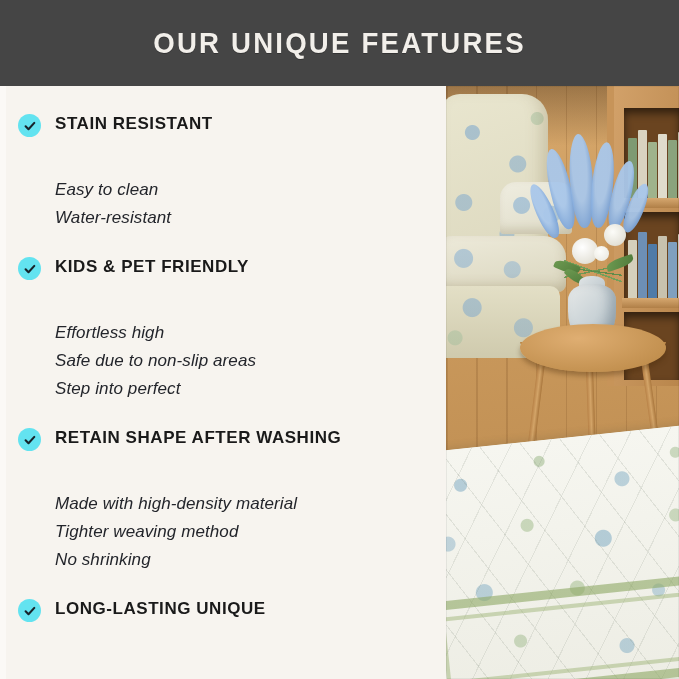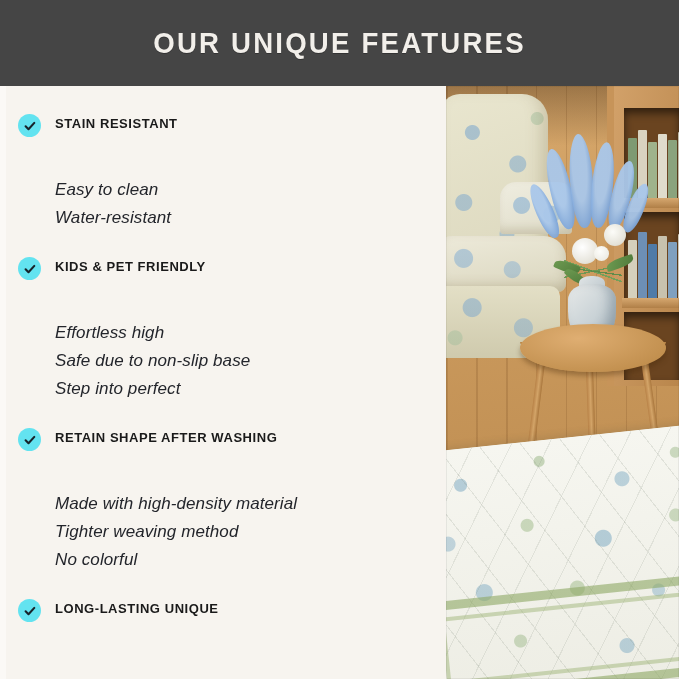--- a/index.html
+++ b/index.html
@@ -66,21 +66,21 @@
     left:18px; top:2px;
     width:23px; height:23px;
     border-radius:50%;
     background:#63E3F0;
     display:flex; align-items:center; justify-content:center;
   }
   .check-icon svg { display:block; }
 
   .feature-title {
     font-family:"Liberation Sans", sans-serif;
-    font-size:13px;
+    font-size:17px;
     font-weight:bold;
     letter-spacing:0.55px;
     color:#1A1A1A;
     line-height:23px;
     margin-bottom:5px;
     white-space:nowrap;
   }
   .feature-lines { list-style:none;margin-top:41px; }
   .feature-line {
     font-family:"Liberation Sans", sans-serif;
@@ -352,36 +352,36 @@
 
       <div class="feature-item">
         <span class="check-icon">
           <svg width="14" height="14" viewBox="0 0 14 14">
               <path d="M2.6 7.3 L5.5 10.2 L11.3 3.9" fill="none" stroke="#17242B" stroke-width="2.1" stroke-linecap="round" stroke-linejoin="round"></path>
             </svg>
         </span>
         <div class="feature-title">KIDS &amp; PET FRIENDLY</div>
         <ul class="feature-lines">
           <li class="feature-line">Effortless high</li>
-          <li class="feature-line">Safe due to non-slip base</li>
+          <li class="feature-line">Safe due to non-slip areas</li>
           <li class="feature-line">Step into perfect</li>
         </ul>
       </div>
 
       <div class="feature-item">
         <span class="check-icon">
           <svg width="14" height="14" viewBox="0 0 14 14">
               <path d="M2.6 7.3 L5.5 10.2 L11.3 3.9" fill="none" stroke="#17242B" stroke-width="2.1" stroke-linecap="round" stroke-linejoin="round"></path>
             </svg>
         </span>
         <div class="feature-title">RETAIN SHAPE AFTER WASHING</div>
         <ul class="feature-lines">
           <li class="feature-line">Made with high-density material</li>
           <li class="feature-line">Tighter weaving method</li>
-          <li class="feature-line">No colorful</li>
+          <li class="feature-line">No shrinking</li>
         </ul>
       </div>
 
       <div class="feature-item">
         <span class="check-icon">
           <svg width="14" height="14" viewBox="0 0 14 14">
               <path d="M2.6 7.3 L5.5 10.2 L11.3 3.9" fill="none" stroke="#17242B" stroke-width="2.1" stroke-linecap="round" stroke-linejoin="round"></path>
             </svg>
         </span>
         <div class="feature-title">LONG-LASTING UNIQUE</div>

